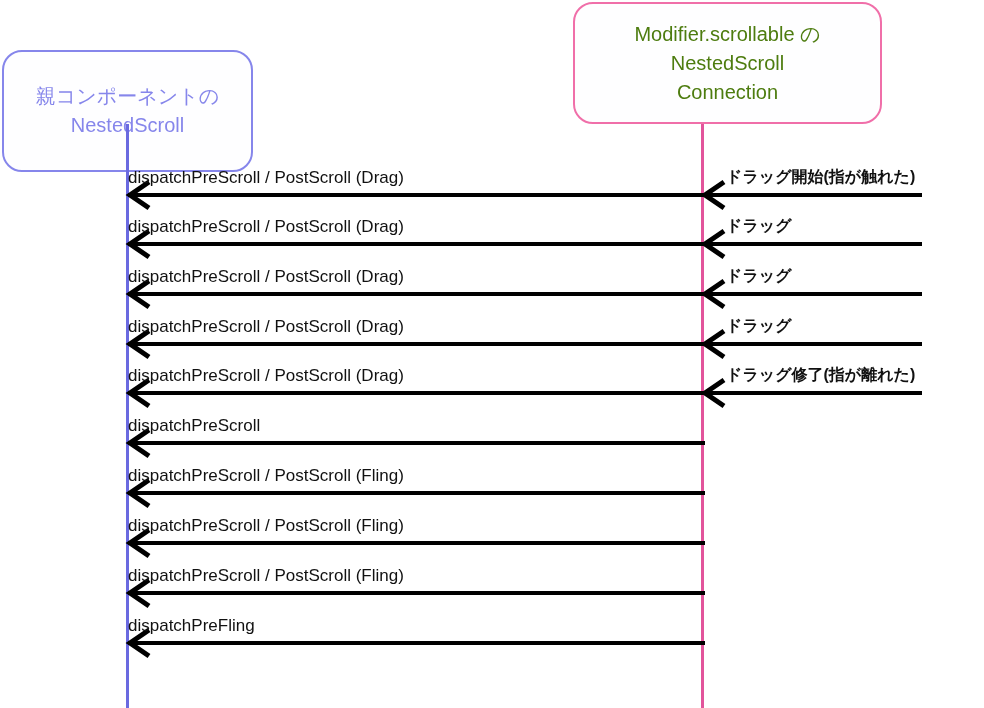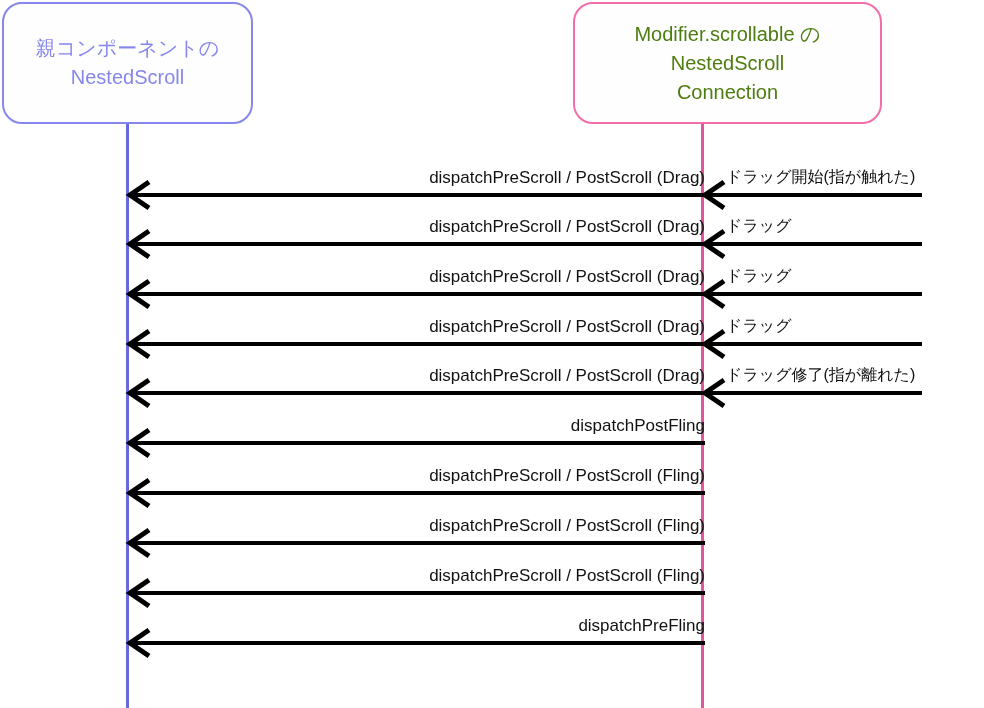--- a/index.html
+++ b/index.html
@@ -26,20 +26,21 @@
     text-align: center;
     font-size: 20px;
     line-height: 29px;
     box-sizing: border-box;
   }
   .actor-box.left {
     left: 2px;
     width: 251px;
     border: 2px solid #8686eb;
     color: #8686eb;
+    margin-top: 48px;
   }
   .actor-box.right {
     left: 573px;
     width: 309px;
     border: 2px solid #f06fa9;
     color: #4d7c0f;
   }
 
   
   .lifeline {
@@ -79,32 +80,33 @@
     position: absolute;
     top: -17px;
   }
   .chev.at-parent { left: 125px; }
   .chev.at-dispatcher { left: 700px; }
   .label-main {
     position: absolute;
     left: 128px;
     width: 577px;
     bottom: 7px;
-    text-align: right;
+    text-align: left;
     font-size: 17px;
     color: #111;
     white-space: nowrap;
   }
   .label-right {
     position: absolute;
     left: 726px;
     bottom: 7px;
     font-size: 16px;
     color: #111;
     white-space: nowrap;
+    font-weight: bold;
   }
 </style>
 </head>
 <body>
 
 <div id="canvas">
 
   <div class="actor-box left">
     <div>親コンポーネントの</div>
     <div>NestedScroll</div>
@@ -181,21 +183,21 @@
         <path d="M24 4 L5 17 L24 30" fill="none" stroke="#000" stroke-width="5"></path>
       </svg>
     <div class="label-right">ドラッグ修了(指が離れた)</div>
   </div>
 
   <div class="row" style="--y:443px">
     <div class="line-main"></div>
     <svg class="chev at-parent" width="26" height="34" viewBox="0 0 26 34">
         <path d="M24 4 L5 17 L24 30" fill="none" stroke="#000" stroke-width="5"></path>
       </svg>
-    <div class="label-main">dispatchPostFling</div>
+    <div class="label-main">dispatchPreScroll</div>
   </div>
 
   <div class="row" style="--y:493px">
     <div class="line-main"></div>
     <svg class="chev at-parent" width="26" height="34" viewBox="0 0 26 34">
         <path d="M24 4 L5 17 L24 30" fill="none" stroke="#000" stroke-width="5"></path>
       </svg>
     <div class="label-main">dispatchPreScroll / PostScroll (Fling)</div>
   </div>
 

